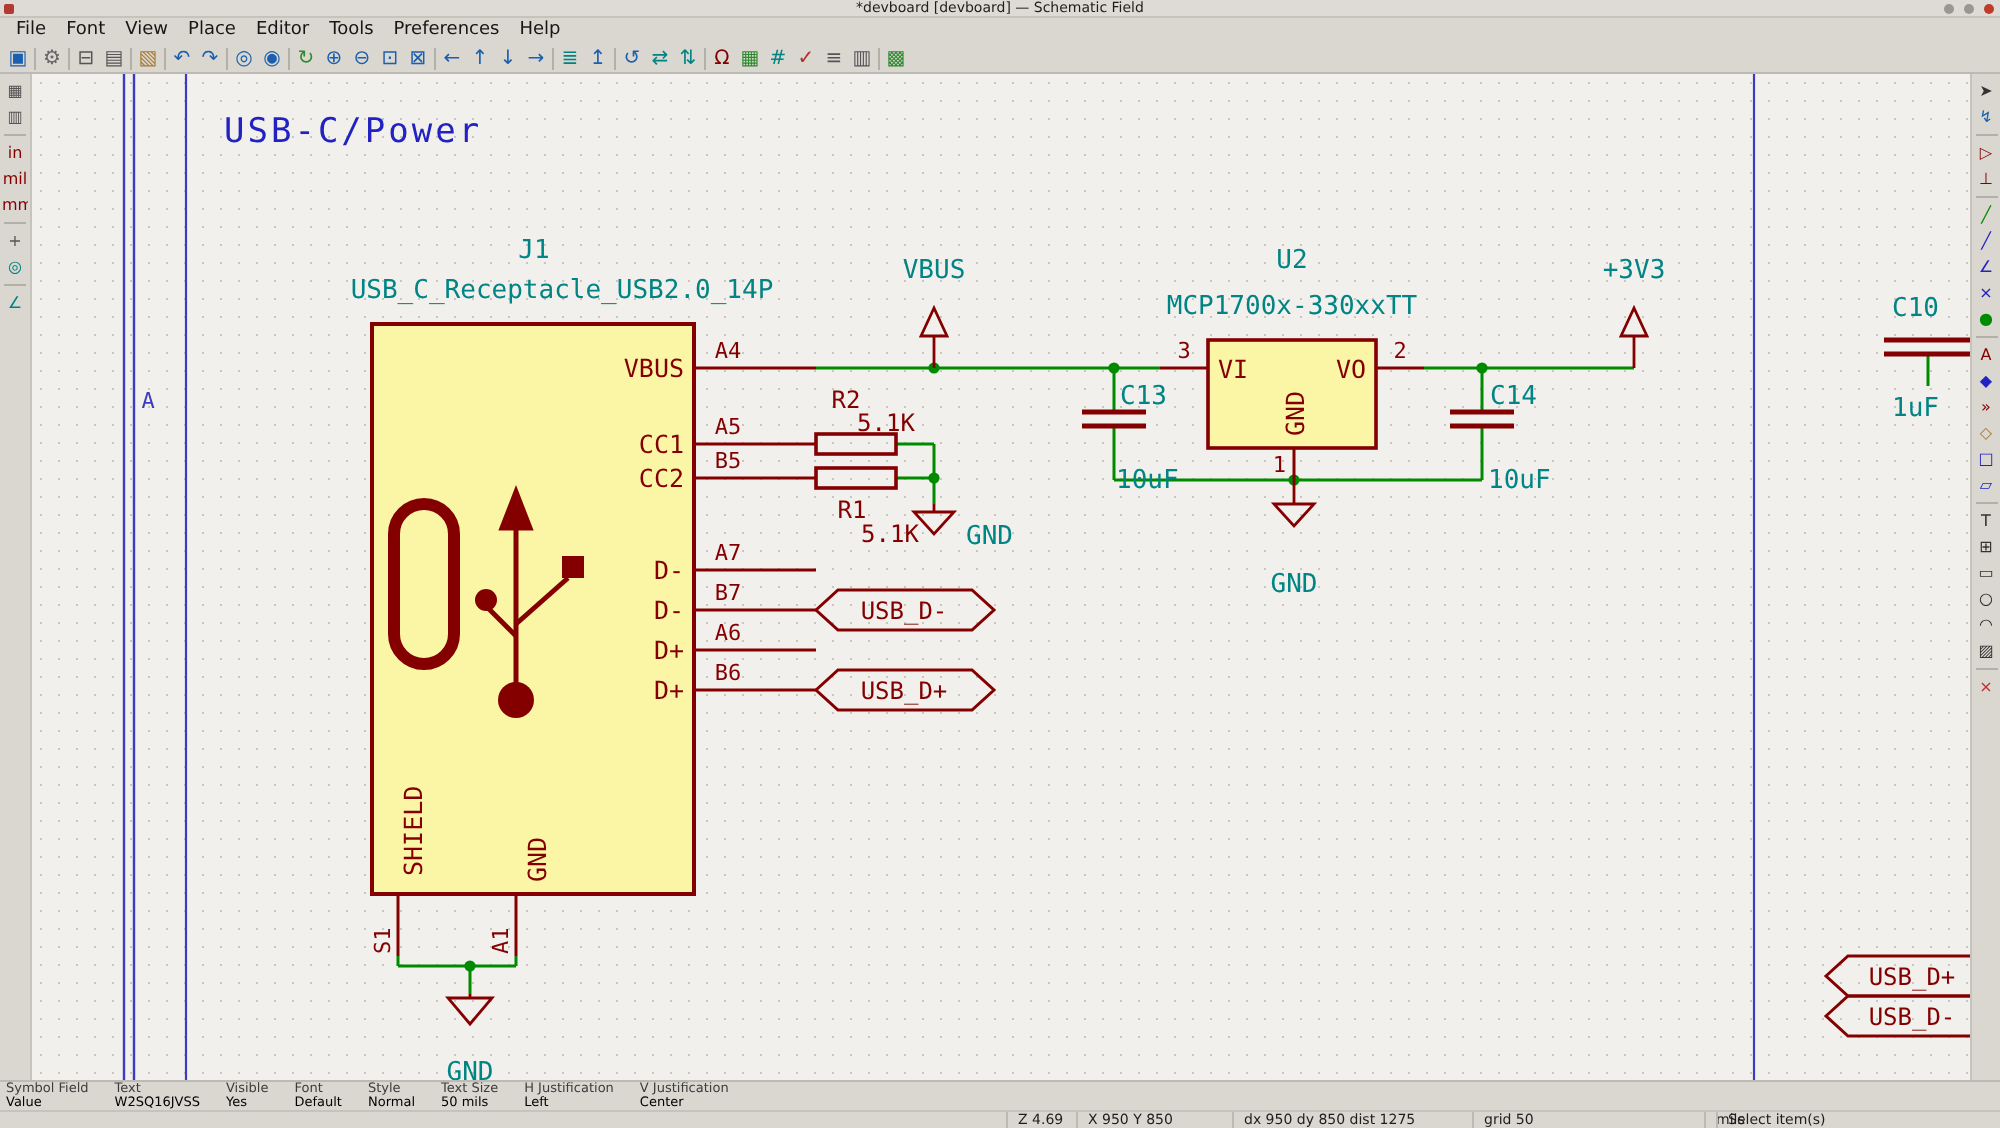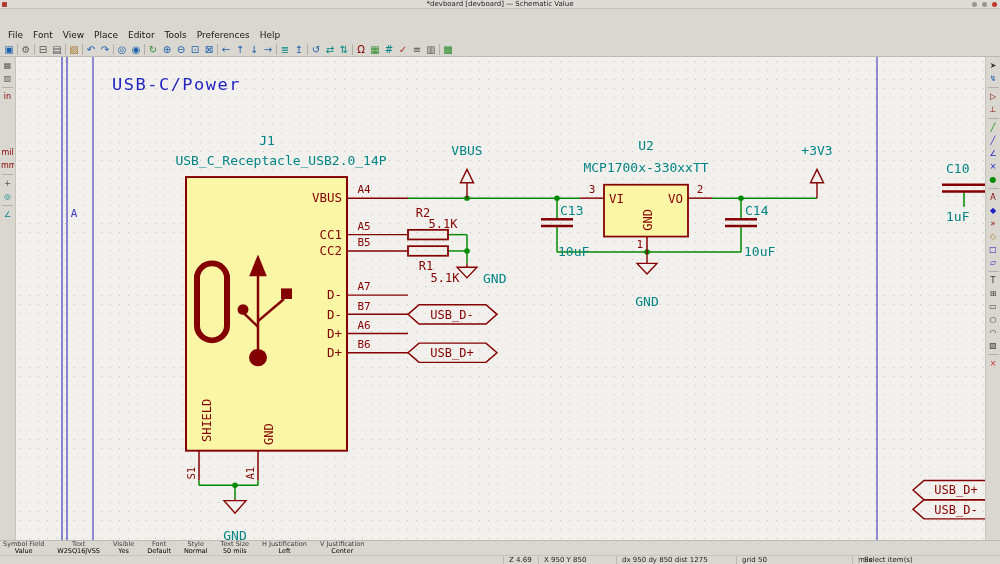--- a/index.html
+++ b/index.html
@@ -9,21 +9,21 @@
   
   .titlebar{height:9px;background:#dedbd6;border-bottom:1px solid #c6c3bd;position:relative;flex:none;}
   .titlebar .title{position:absolute;left:0;right:0;top:0;text-align:center;font-size:7px;line-height:9px;color:#1d1d1d;}
   .win-menu-icon{position:absolute;left:2px;top:2px;width:5px;height:5px;background:#b23a2e;border-radius:1px;}
   .win-btns{position:absolute;right:3px;top:2px;display:flex;gap:5px;}
   .win-btn{width:5px;height:5px;border-radius:50%;}
   .win-btn.min,.win-btn.max{background:#9a978f;}
   .win-btn.close{background:#c0392b;}
 
   
-  .menubar{height:13px;display:flex;align-items:flex-start;padding-left:3px;font-size:9px;color:#161616;background:#dad7d1;flex:none;margin-top:20px;}
+  .menubar{height:13px;display:flex;align-items:flex-start;padding-left:3px;font-size:9px;color:#161616;background:#dad7d1;flex:none;}
   .menu-item{padding:0 5px;line-height:13px;cursor:default;}
 
   
   .toolbar{height:15px;display:flex;align-items:center;padding-left:2px;background:#dad7d1;border-bottom:1px solid #bdbab4;flex:none;}
   .ticon{width:14px;height:13px;line-height:13px;font-size:10px;text-align:center;display:inline-block;cursor:default;overflow:hidden;}
   .tsep{width:1px;height:11px;background:#b3b0aa;margin:0 1px;display:inline-block;flex:none;}
   .tsep.v{width:11px;height:1px;margin:2px 0;}
   .main{flex:1;display:flex;min-height:0;}
   .side-toolbar{width:16px;background:#dad7d1;display:flex;flex-direction:column;align-items:center;padding-top:2px;flex:none;}
   .side-toolbar.right{width:15px;border-left:1px solid #c6c3bd;}
@@ -31,35 +31,35 @@
   .side-toolbar .ticon{width:13px;height:13px;line-height:13px;font-size:8px;}
 
   
   .canvas{flex:1;position:relative;background-color:#f1f0ec;
     background-image:radial-gradient(circle,#c9c6c0 0.55px,transparent 0.7px);
     background-size:9px 9px;overflow:hidden;}
   .canvas svg{position:absolute;left:0;top:0;width:100%;height:100%;}
   svg text{font-family:"DejaVu Sans Mono","Liberation Mono",monospace;}
 
   
-  .propbar{height:15px;background:#dad7d1;border-top:1px solid #bdbab4;display:flex;align-items:center;padding-left:3px;flex:none;text-align:center;}
+  .propbar{height:15px;background:#dad7d1;border-top:1px solid #bdbab4;display:flex;align-items:center;padding-left:3px;flex:none;}
   .pcol{display:flex;flex-direction:column;justify-content:center;margin-right:13px;}
   .plabel{font-size:6.5px;line-height:7px;color:#3c3c3c;white-space:nowrap;}
   .pvalue{font-size:6.5px;line-height:7px;color:#000;white-space:nowrap;}
   .statusbar{height:9px;background:#dad7d1;border-top:1px solid #c6c3bd;position:relative;font-size:7px;color:#1d1d1d;flex:none;}
   .statusbar span{position:absolute;top:0;line-height:8px;white-space:nowrap;border-left:1px solid #bdbab4;padding-left:5px;}
 </style>
 </head>
 <body>
 
 <div class="window">
 
   <div class="titlebar">
     <span class="win-menu-icon"></span>
-    <div class="title">*devboard [devboard] — Schematic Value</div>
+    <div class="title">*devboard [devboard] — Schematic Field</div>
     <div class="win-btns">
       <span class="win-btn min"></span>
       <span class="win-btn max"></span>
       <span class="win-btn close"></span>
     </div>
   </div>
 
   <div class="menubar">
     <span class="menu-item">File</span>
     <span class="menu-item">Font</span>
@@ -115,21 +115,21 @@
       <span class="ticon" title="open-pcb-editor-button" style="color: rgb(46, 139, 46);">▩</span>
     </div>
 
   <div class="main">
 
     <div class="side-toolbar left" id="toolbar-left">
         <span class="ticon" title="grid-visibility-button" style="color: rgb(85, 85, 85);">▦</span>
         <span class="ticon" title="grid-settings-button" style="color: rgb(85, 85, 85);">▥</span>
         <span class="tsep v"></span>
         <span class="ticon" title="units-inches-button" style="color: rgb(132, 0, 0);">in</span>
-        <span class="ticon" title="units-mils-button" style="color: rgb(132, 0, 0); margin-top: 43px;">mil</span>
+        <span class="ticon" title="units-mils-button" style="color: rgb(132, 0, 0);">mil</span>
         <span class="ticon" title="units-mm-button" style="color: rgb(132, 0, 0);">mm</span>
         <span class="tsep v"></span>
         <span class="ticon" title="cursor-shape-button" style="color: rgb(85, 85, 85);">+</span>
         <span class="ticon" title="hidden-pins-button" style="color: rgb(0, 132, 132);">◎</span>
         <span class="tsep v"></span>
         <span class="ticon" title="free-angle-wires-button" style="color: rgb(0, 132, 132);">∠</span>
       </div>
 
     <div class="canvas">
       <svg viewBox="16 37 969 503" preserveAspectRatio="none">

